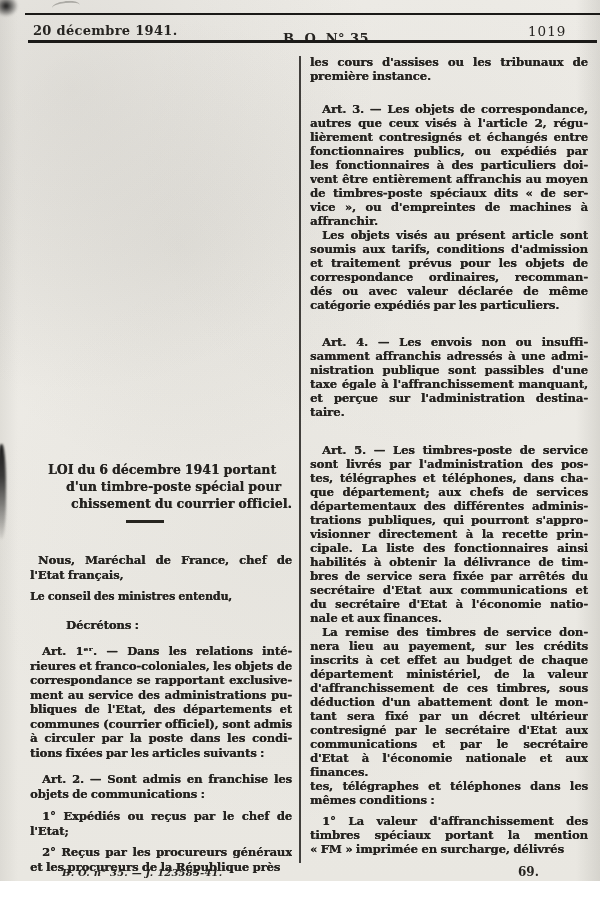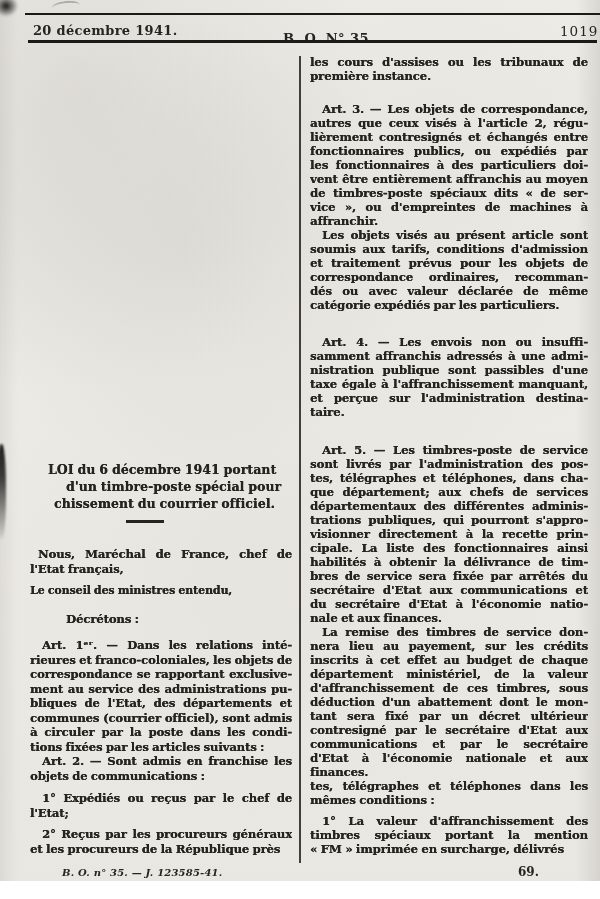--- a/index.html
+++ b/index.html
@@ -23,39 +23,39 @@
     background:linear-gradient(180deg, rgba(18,18,18,0.95) 0%, rgba(18,18,18,0.8) 35%, rgba(18,18,18,0.06) 100%);
     filter:blur(1px);}
   .squiggle{position:absolute;left:52px;top:1px;width:28px;height:9px;
     border-top:2px solid rgba(70,68,62,0.35);border-radius:50%;transform:rotate(-6deg);}
   
   .rule{position:absolute;background:#1b1a18;}
   .rule-top{left:25px;top:13px;width:575px;height:2px;}
   .rule-bottom{left:28px;top:40px;width:569px;height:3px;}
   .h-date{position:absolute;left:33px;top:23px;font-weight:bold;font-size:13px;letter-spacing:0.3px;}
   .h-bull{position:absolute;left:283px;top:23px;font-weight:bold;font-size:13px;letter-spacing:0.5px;margin-top:8px;}
-  .h-page{position:absolute;left:560px;top:23px;font-size:13.5px;letter-spacing:1px;}
+  .h-page{position:absolute;left:528px;top:23px;font-size:13.5px;letter-spacing:1px;}
   
   .col-divider{position:absolute;left:299px;top:56px;width:2px;height:807px;background:rgba(35,33,30,0.85);}
   .col{position:absolute;top:0;}
   .col-left{left:30px;width:262px;top:57px;padding-top:404px;--lh:14.5px;font-size:11.6px;}
   .col-right{left:310px;width:278px;top:55px;--lh:14px;font-size:11.7px;}
   .block{font-weight:bold;letter-spacing:-0.1px;word-spacing:-0.5px;
          text-shadow:0.2px 0 0 currentColor;}
   .line{height:var(--lh);line-height:var(--lh);overflow:hidden;text-align:justify;}
   .line::after{content:"";display:inline-block;width:100%;height:0;}
   .line.last{text-align:left;}
   .line.last::after{content:none;}
   .line.indent{text-indent:12px;}
   .block.title{--lh:17px;font-size:12.4px;letter-spacing:0.1px;}
   .block.title .line{text-align:left;}
   .block.title .line::after{content:none;}
   .block.title .line:nth-child(1){padding-left:18px;}
   .block.title .line:nth-child(2){padding-left:36px;}
-  .block.title .line:nth-child(3){padding-left:24px;}
+  .block.title .line:nth-child(3){padding-left:24px;text-align:right;}
   .block.small{font-size:11px;}
   .block.decretons .line{text-align:left;text-indent:36px;}
   .block.decretons .line::after{content:none;}
   .rule-dash{width:38px;height:3px;background:#26241f;margin:8px 0 0 96px;}
   .para-nous .line.indent{text-indent:8px;}
   
   .footer-imprint{position:absolute;left:62px;top:867px;font-weight:bold;font-style:italic;
     font-size:10px;letter-spacing:0.2px;}
   .footer-sig{position:absolute;left:518px;top:865px;font-weight:bold;font-size:12px;}
 </style>
@@ -74,41 +74,41 @@
   <div class="col-divider"></div>
   <div class="edge-stain"></div>
 
   <div class="col col-left" id="col-left">
       <div class="block title">
         <div class="line">LOI du 6 décembre 1941 portant création</div>
         <div class="line">d'un timbre-poste spécial pour l'affran-</div>
         <div class="line last">chissement du courrier officiel.</div>
       </div>
       <div class="block rule-dash"></div>
-      <div class="block body para-nous" style="margin-top: 24px;">
+      <div class="block body para-nous" style="margin-top: 30px;">
         <div class="line indent">Nous, Maréchal de France, chef de</div>
         <div class="line last">l'Etat français,</div>
       </div>
       <div class="block body small" style="margin-top: 8px;">
         <div class="line last">Le conseil des ministres entendu,</div>
       </div>
       <div class="block body decretons" style="margin-top: 13px;">
         <div class="line last">Décrétons :</div>
       </div>
       <div class="block body" style="margin-top: 12px;">
         <div class="line indent">Art. 1ᵉʳ. — Dans les relations inté-</div>
         <div class="line">rieures et franco-coloniales, les objets de</div>
         <div class="line">correspondance se rapportant exclusive-</div>
         <div class="line">ment au service des administrations pu-</div>
         <div class="line">bliques de l'Etat, des départements et des</div>
         <div class="line">communes (courrier officiel), sont admis</div>
         <div class="line">à circuler par la poste dans les condi-</div>
         <div class="line last">tions fixées par les articles suivants :</div>
       </div>
-      <div class="block body" style="">
+      <div class="block body" style="margin-top: 12px;">
         <div class="line indent">Art. 2. — Sont admis en franchise les</div>
         <div class="line last">objets de communications :</div>
       </div>
       <div class="block body" style="margin-top: 8px;">
         <div class="line indent">1° Expédiés ou reçus par le chef de</div>
         <div class="line last">l'Etat;</div>
       </div>
       <div class="block body" style="margin-top: 7px;">
         <div class="line indent">2° Reçus par les procureurs généraux</div>
         <div class="line last">et les procureurs de la République près</div>

